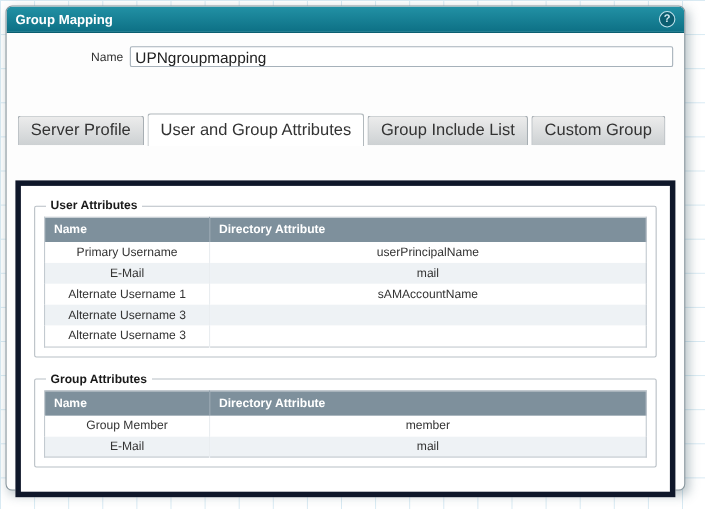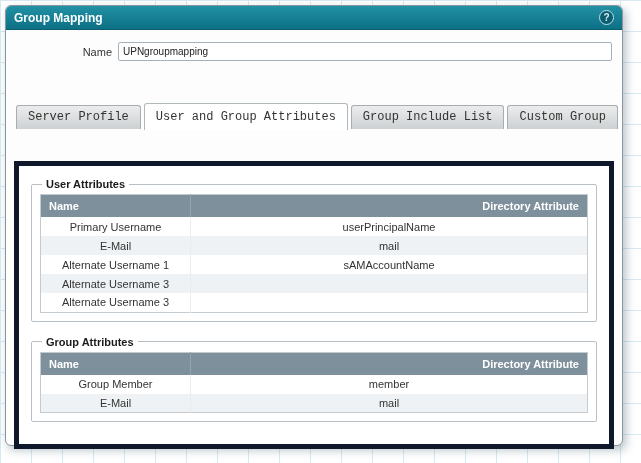--- a/index.html
+++ b/index.html
@@ -47,39 +47,38 @@
   }
   .name-row { display: flex; align-items: center; margin: 2px 2px 10px; }
   .name-row label {
     width: 102px; text-align: right; padding-right: 6px;
     font-size: 11px; color: #333;
   }
   .name-row input {
     flex: 1; height: 19px;
     border: 1px solid #a6b1ba; border-radius: 2px;
     font-family: "Liberation Sans", sans-serif;
-    font-size: 10px; padding: 1px 4px; color: #222;
+    font-size: 14px; padding: 1px 4px; color: #222;
     background: #fff;
   }
   .tabs {
     display: flex; align-items: flex-end;
     padding-left: 2px;
     position: relative; z-index: 2;
     margin-bottom: -1px;
   }
   .tab {
-    font-size: 12px; color: #333;
+    font-size: 15px; color: #333;
     padding: 4px 11px 5px;
     margin-right: 3px; margin-bottom: 1px;
     border: 1px solid #a7aeb3; border-bottom: none;
     border-radius: 3px 3px 0 0;
     background: linear-gradient(#ececec, #cdd1d3);
     cursor: pointer;
     white-space: nowrap;
-    font-family: Liberation Mono, monospace;
   }
   .tab.active {
     background: #fff;
     padding-top: 6px; padding-bottom: 6px;
     margin-bottom: 0;
     border-color: #b2b9bd;
   }
   .tab-panel {
     flex: 1;
     border: 5px solid #0f172a;
@@ -102,21 +101,21 @@
     width: 100%; border-collapse: collapse;
     font-size: 11px;
     border: 1px solid #c3cad0;
   }
   th {
     background: #7e909c;
     color: #fff; font-weight: bold; text-align: left;
     padding: 5px 8px;
     border-right: 1px solid #94a3ae;
   }
-  th:last-child { border-right: none; text-align: right; }
+  th:last-child { border-right: none; }
   td {
     padding: 3px 8px; height: 19px; color: #333;
     border-right: 1px solid #e9edf0;
     text-align: center;
   }
   td:last-child { border-right: none; }
   col.c-name { width: 150px; }
   tbody tr:nth-child(even) { background: #eef2f5; }
   tbody tr:nth-child(odd) { background: #ffffff; }
   .footer {

